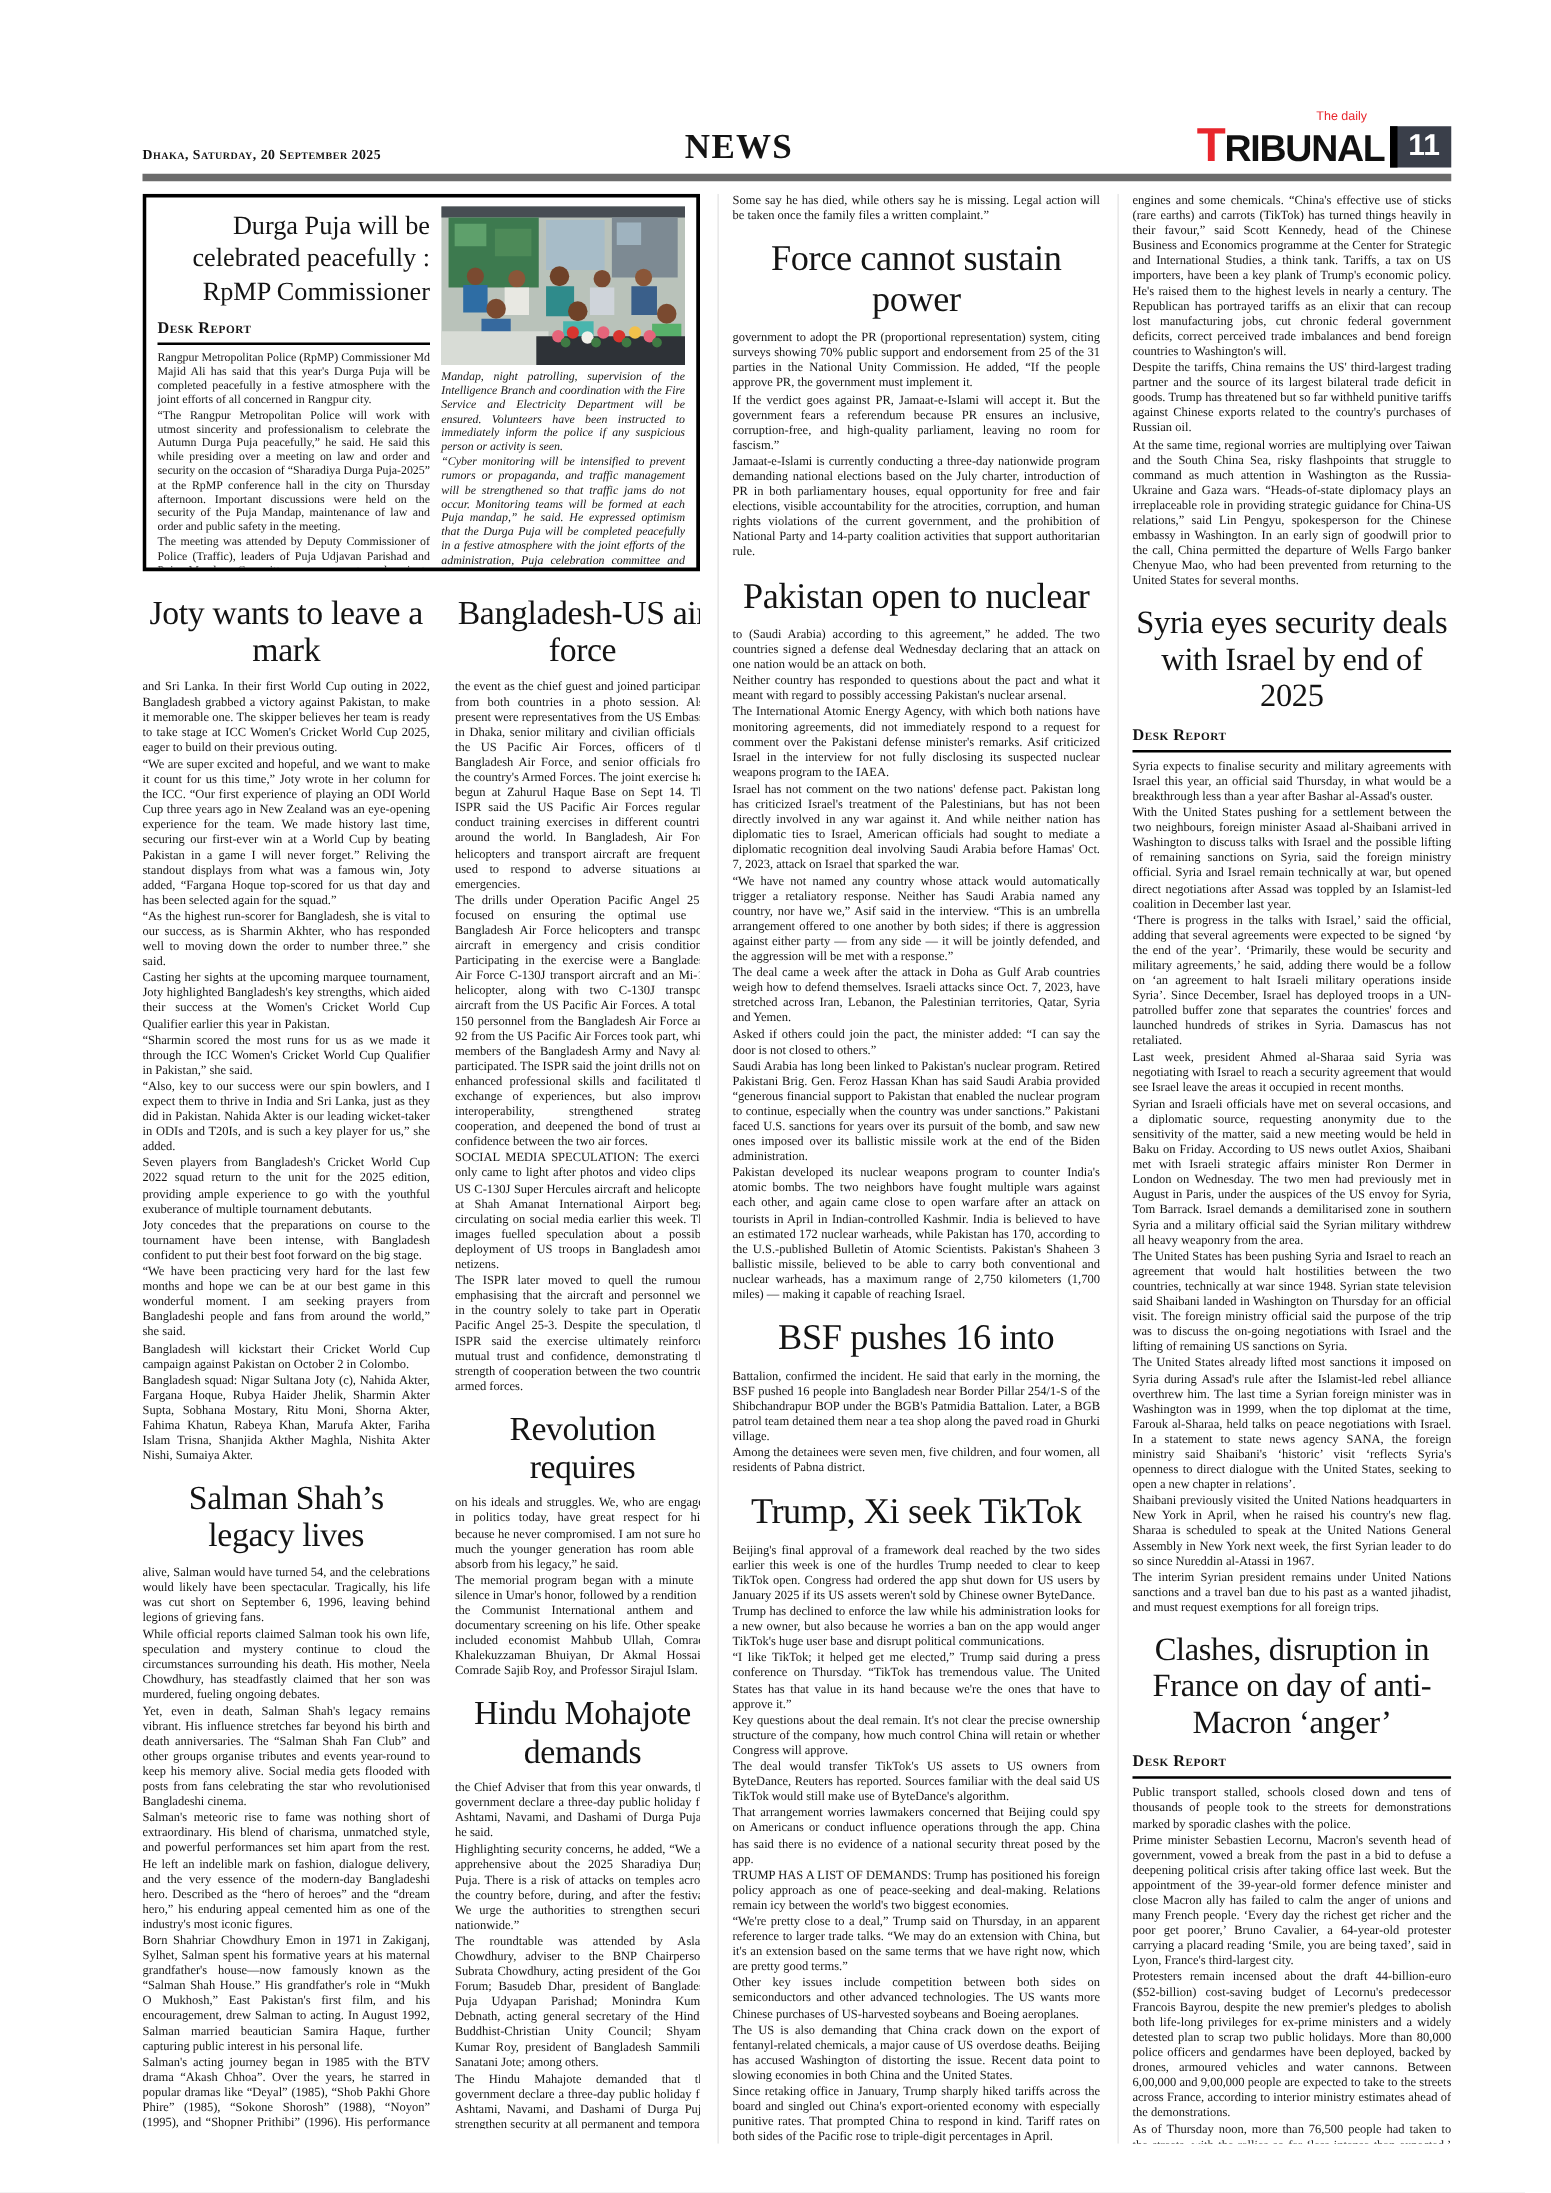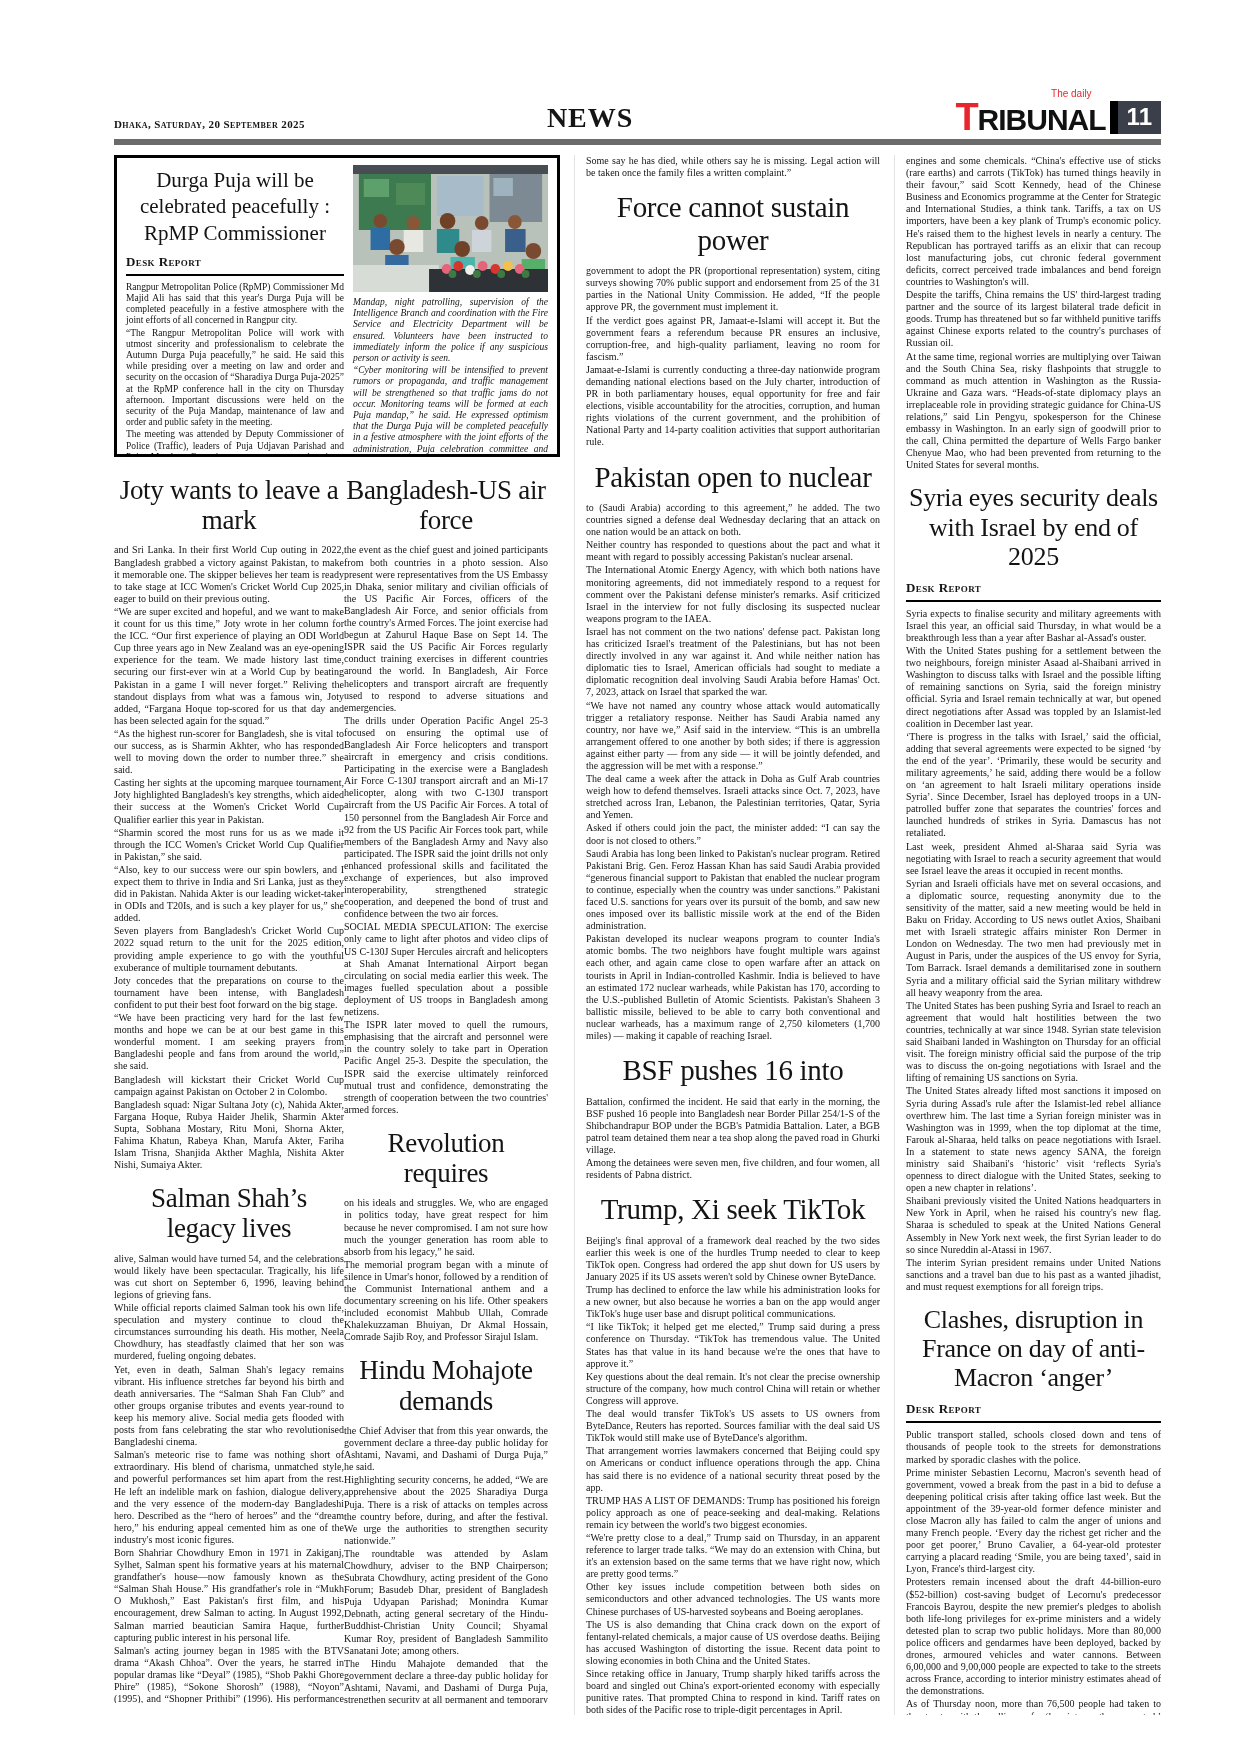--- a/index.html
+++ b/index.html
@@ -11,37 +11,37 @@
   
   .hdr{display:flex;align-items:flex-end;justify-content:space-between;height:46px;}
   .hdr-date{font-size:11px;font-weight:bold;font-variant:small-caps;letter-spacing:.4px;padding-bottom:4px;}
   .hdr-section{font-size:28px;font-weight:bold;letter-spacing:1px;padding-bottom:0;transform:translateX(-40px);}
   .logo{display:flex;align-items:flex-end;gap:4px;}
   .brandwrap{display:flex;flex-direction:column;align-items:flex-end;line-height:1;}
   .brand-small{font-family:"Liberation Sans",sans-serif;font-size:10px;color:#e8262d;margin-bottom:1px;margin-right:14px;}
   .brand{font-family:"Liberation Sans",sans-serif;font-weight:bold;font-size:30px;letter-spacing:-1px;color:#111;line-height:.9;}
   .brand .t{color:#e8262d;font-size:38px;}
   .pagebox{font-family:"Liberation Sans",sans-serif;font-weight:bold;font-size:24px;color:#fff;background:#3a3f4a;
-    padding:4px 9px 5px 9px;line-height:1;border-left:8px solid #000000;}
+    padding:4px 9px 5px 9px;line-height:1;border-left:6px solid #000000;}
   .hrule{height:6px;background:#6b6b6b;margin-top:5px;}
   
   main{display:flex;gap:14px;margin-top:10px;height:1560px;overflow:hidden;}
   .group-left{width:446px;flex:none;}
   .colA{width:306px;flex:none;}
   .colB{width:267px;flex:none;}
-  .two-cols{display:flex;gap:0;margin-top:6px;height:1240px;overflow:hidden;}
+  .two-cols{display:flex;gap:20px;margin-top:6px;height:1240px;overflow:hidden;}
   .col1{width:230px;flex:none;}
   .col2{width:204px;flex:none;}
   .colA,.colB{border-left:1px solid #e3e3e3;padding-left:11px;box-sizing:border-box;}
   
   .boxed{border:3px solid #000;box-sizing:border-box;height:302px;overflow:hidden;
     display:flex;gap:9px;padding:7px 9px;}
   .box-left{width:218px;flex:none;}
   .box-right{flex:1;min-width:0;font-style:italic;}
-  .boxed h1{font-size:21px;font-weight:normal;text-align:center;margin:2px 0 8px;line-height:1.25;}
+  .boxed h1{font-size:21px;font-weight:normal;text-align:right;margin:2px 0 8px;line-height:1.25;}
   .photo{width:100%;height:127px;display:block;margin-bottom:5px;}
   
   h2.head{font-size:27px;font-weight:normal;text-align:center;margin:12px 0 9px;line-height:1.12;letter-spacing:-.3px;}
   .colA h2.head{font-size:29px;}
   .colB h2.head{font-size:26px;}
   .byline{font-variant:small-caps;font-weight:bold;font-size:13px;letter-spacing:.4px;
     border-bottom:2.5px solid #000;padding-bottom:4px;margin-bottom:6px;}
   .body{font-size:10px;line-height:1.21;text-align:justify;}
   .boxed .body{font-size:9.5px;line-height:1.18;}
   .body p{margin:0 0 1px 0;}

